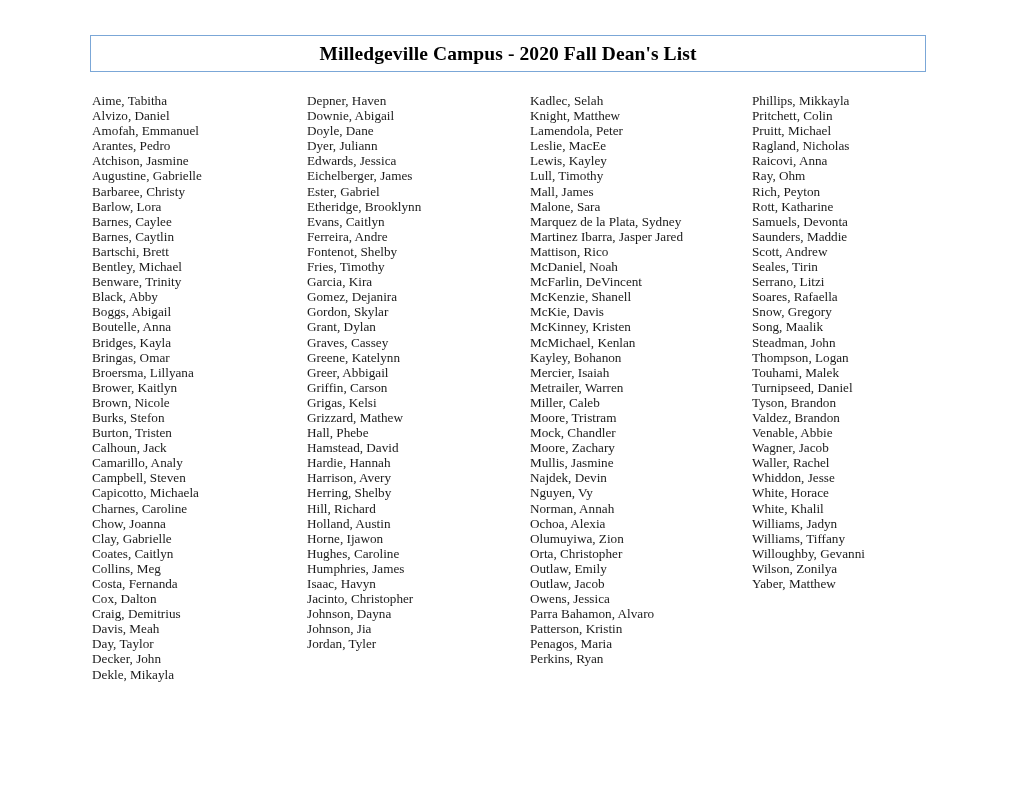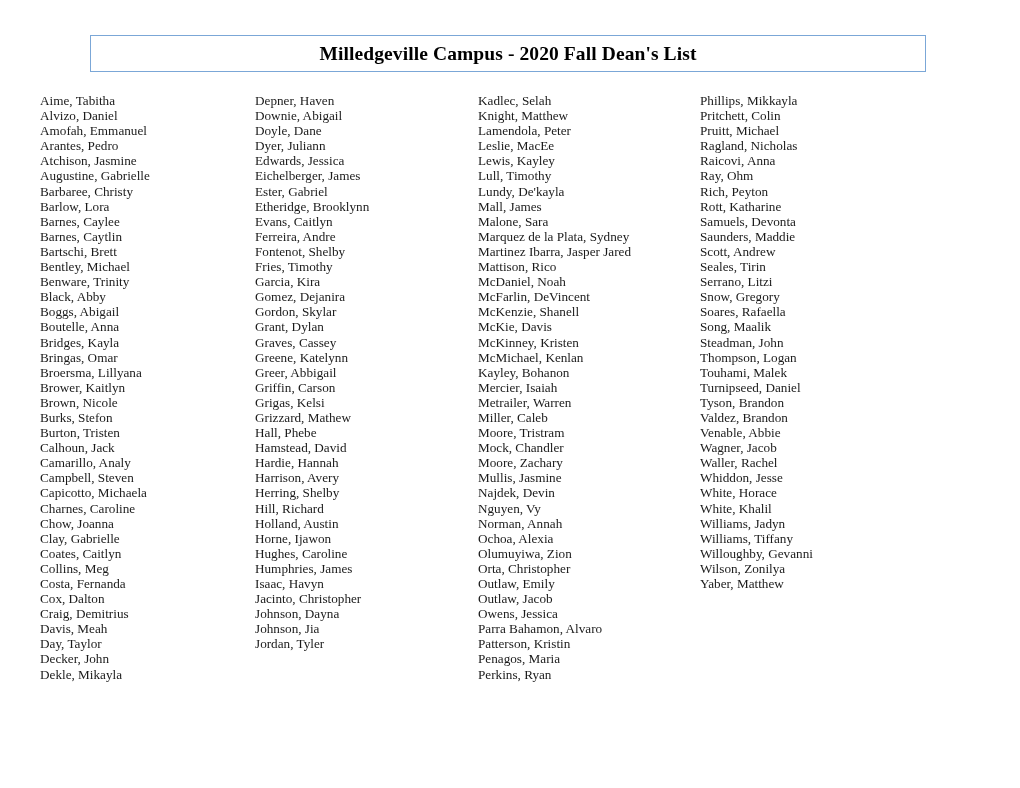--- a/index.html
+++ b/index.html
@@ -44,21 +44,21 @@
   .columns {
     position: absolute;
     left: 0;
     top: 93px;
     width: 1020px;
     display: flex;
   }
   .col {
     box-sizing: border-box;
   }
-  .col-0 { margin-left: 40px; width: 215px; }
+  .col-0 { margin-left: 92px; width: 215px; }
   .col-1 { width: 223px; }
   .col-2 { width: 222px; }
   .col-3 { width: 230px; font-family: Liberation Serif, serif; }
   .name-row {
     font-size: 13.2px;
     line-height: 15.1px;
     white-space: nowrap;
     color: #1a1a1a;
   }
 </style>
@@ -152,21 +152,20 @@
         <div class="name-row">Johnson, Jia</div>
         <div class="name-row">Jordan, Tyler</div>
       </div>
     <div class="col col-2">
         <div class="name-row">Kadlec, Selah</div>
         <div class="name-row">Knight, Matthew</div>
         <div class="name-row">Lamendola, Peter</div>
         <div class="name-row">Leslie, MacEe</div>
         <div class="name-row">Lewis, Kayley</div>
         <div class="name-row">Lull, Timothy</div>
-        <div class="name-row">Lundy, De'kayla</div>
         <div class="name-row">Mall, James</div>
         <div class="name-row">Malone, Sara</div>
         <div class="name-row">Marquez de la Plata, Sydney</div>
         <div class="name-row">Martinez Ibarra, Jasper Jared</div>
         <div class="name-row">Mattison, Rico</div>
         <div class="name-row">McDaniel, Noah</div>
         <div class="name-row">McFarlin, DeVincent</div>
         <div class="name-row">McKenzie, Shanell</div>
         <div class="name-row">McKie, Davis</div>
         <div class="name-row">McKinney, Kristen</div>
@@ -200,22 +199,22 @@
         <div class="name-row">Ragland, Nicholas</div>
         <div class="name-row">Raicovi, Anna</div>
         <div class="name-row">Ray, Ohm</div>
         <div class="name-row">Rich, Peyton</div>
         <div class="name-row">Rott, Katharine</div>
         <div class="name-row">Samuels, Devonta</div>
         <div class="name-row">Saunders, Maddie</div>
         <div class="name-row">Scott, Andrew</div>
         <div class="name-row">Seales, Tirin</div>
         <div class="name-row">Serrano, Litzi</div>
+        <div class="name-row">Soares, Rafaella</div>
         <div class="name-row">Snow, Gregory</div>
-        <div class="name-row">Soares, Rafaella</div>
         <div class="name-row">Song, Maalik</div>
         <div class="name-row">Steadman, John</div>
         <div class="name-row">Thompson, Logan</div>
         <div class="name-row">Touhami, Malek</div>
         <div class="name-row">Turnipseed, Daniel</div>
         <div class="name-row">Tyson, Brandon</div>
         <div class="name-row">Valdez, Brandon</div>
         <div class="name-row">Venable, Abbie</div>
         <div class="name-row">Wagner, Jacob</div>
         <div class="name-row">Waller, Rachel</div>

